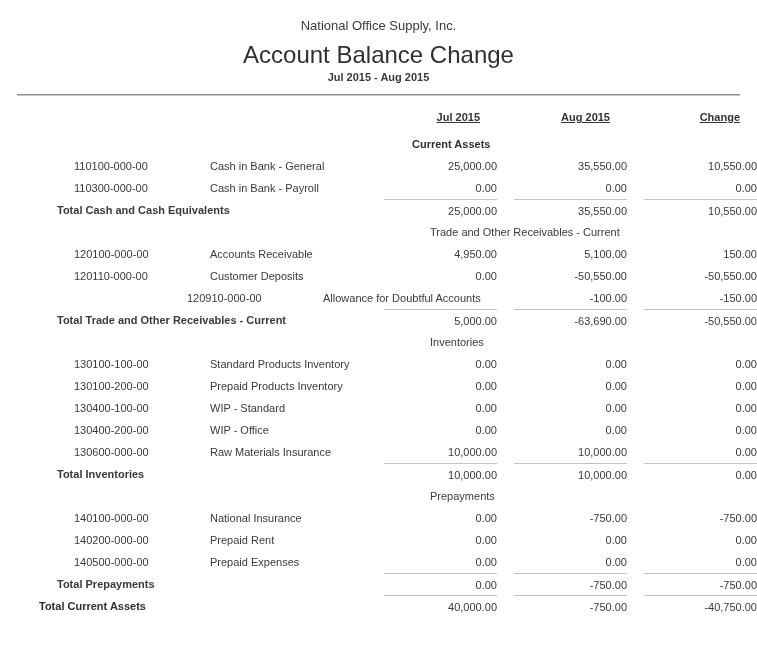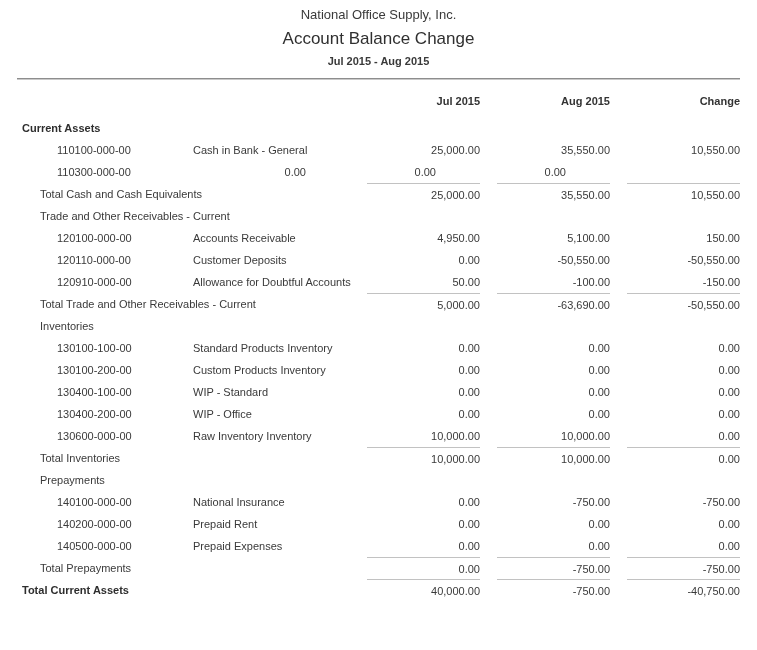--- a/index.html
+++ b/index.html
@@ -6,62 +6,63 @@
   html, body {
     width: 757px; height: 650px;
     background: #ffffff;
     overflow: hidden;
     font-family: "Liberation Sans", sans-serif;
     color: #3a3a3a;
   }
   .page { width: 757px; height: 650px; background: #ffffff; }
 
   
-  .report-header { text-align: center; padding-top: 6px; }
+  .report-header { text-align: center; padding-top: 17px; }
   .company { font-size: 13px; line-height: 18px; color: #3a3a3a; }
-  .title   { font-size: 17px; line-height: 30px; color: #303030; font-weight: 400; }
+  .title   { font-size: 24px; line-height: 30px; margin-top: 5px; color: #303030; font-weight: 400; }
   .period  { font-size: 11px; line-height: 15px; margin-top: 0; font-weight: 700; color: #3a3a3a; }
 
   .double-rule {
     margin: 9px 17px 0 17px;
     height: 1px;
     border-top: 1px solid #8d8d8d;
     border-bottom: 1px solid #c9c9c9;
   }
 
   
   .table { font-size: 11px; }
 
   .hdr-row { display: flex; padding: 14px 0 0 22px; }
   .hdr-spacer { width: 345px; }
   .hdr-cell {
     width: 113px; text-align: right;
-    font-weight: 700; 
+    font-weight: 700; text-decoration: underline;
     line-height: 14px; color: #333333;
   }
   .hdr-cell + .hdr-cell { margin-left: 17px; }
 
   .rows { margin-top: 8px; }
   .row {
     display: flex;
     align-items: flex-start;
     min-height: 22px;
     padding-left: 22px;
+    justify-content: flex-end;
   }
   .cell { line-height: 14px; padding-top: 5px; }
 
   .acct-code { width: 171px; padding-left: 35px; }
   .acct-name { width: 174px; }
   .label-wide { width: 345px; }
 
   .num { width: 113px; text-align: right; }
   .num.gap { margin-left: 17px; }
 
   .row.section_header .label-wide { padding-left: 18px; }
-  .row.total .label-wide { padding-left: 18px; }
+  .row.total .label-wide { padding-left: 18px; font-weight: bold; }
 
   .row.group_header { font-weight: 700; color: #2e2e2e; }
   .row.grand_total .label-wide { font-weight: 700; color: #2e2e2e; }
 
   .row.total .num, .row.grand_total .num {
     border-top: 1px solid #c2c2c2;
     padding-top: 4px;
     margin-top: 1px;
   }
 </style>
@@ -91,20 +92,21 @@
         </div>
         <div class="row account">
           <span class="cell acct-code">110100-000-00</span>
           <span class="cell acct-name">Cash in Bank - General</span>
           <span class="cell num">25,000.00</span>
           <span class="cell num gap">35,550.00</span>
           <span class="cell num gap">10,550.00</span>
         </div>
         <div class="row account">
           <span class="cell acct-code">110300-000-00</span>
+          <span class="cell acct-name">Cash in Bank - Payroll</span>
           <span class="cell num">0.00</span>
           <span class="cell num gap">0.00</span>
           <span class="cell num gap">0.00</span>
         </div>
         <div class="row total">
           <span class="cell label-wide">Total Cash and Cash Equivalents</span>
           <span class="cell num">25,000.00</span>
           <span class="cell num gap">35,550.00</span>
           <span class="cell num gap">10,550.00</span>
         </div>
@@ -121,21 +123,20 @@
         <div class="row account">
           <span class="cell acct-code">120110-000-00</span>
           <span class="cell acct-name">Customer Deposits</span>
           <span class="cell num">0.00</span>
           <span class="cell num gap">-50,550.00</span>
           <span class="cell num gap">-50,550.00</span>
         </div>
         <div class="row account">
           <span class="cell acct-code">120910-000-00</span>
           <span class="cell acct-name">Allowance for Doubtful Accounts</span>
-          <span class="cell num">50.00</span>
           <span class="cell num gap">-100.00</span>
           <span class="cell num gap">-150.00</span>
         </div>
         <div class="row total">
           <span class="cell label-wide">Total Trade and Other Receivables - Current</span>
           <span class="cell num">5,000.00</span>
           <span class="cell num gap">-63,690.00</span>
           <span class="cell num gap">-50,550.00</span>
         </div>
         <div class="row section_header">
@@ -143,42 +144,42 @@
         </div>
         <div class="row account">
           <span class="cell acct-code">130100-100-00</span>
           <span class="cell acct-name">Standard Products Inventory</span>
           <span class="cell num">0.00</span>
           <span class="cell num gap">0.00</span>
           <span class="cell num gap">0.00</span>
         </div>
         <div class="row account">
           <span class="cell acct-code">130100-200-00</span>
-          <span class="cell acct-name">Custom Products Inventory</span>
+          <span class="cell acct-name">Prepaid Products Inventory</span>
           <span class="cell num">0.00</span>
           <span class="cell num gap">0.00</span>
           <span class="cell num gap">0.00</span>
         </div>
         <div class="row account">
           <span class="cell acct-code">130400-100-00</span>
           <span class="cell acct-name">WIP - Standard</span>
           <span class="cell num">0.00</span>
           <span class="cell num gap">0.00</span>
           <span class="cell num gap">0.00</span>
         </div>
         <div class="row account">
           <span class="cell acct-code">130400-200-00</span>
           <span class="cell acct-name">WIP - Office</span>
           <span class="cell num">0.00</span>
           <span class="cell num gap">0.00</span>
           <span class="cell num gap">0.00</span>
         </div>
         <div class="row account">
           <span class="cell acct-code">130600-000-00</span>
-          <span class="cell acct-name">Raw Inventory Inventory</span>
+          <span class="cell acct-name">Raw Materials Insurance</span>
           <span class="cell num">10,000.00</span>
           <span class="cell num gap">10,000.00</span>
           <span class="cell num gap">0.00</span>
         </div>
         <div class="row total">
           <span class="cell label-wide">Total Inventories</span>
           <span class="cell num">10,000.00</span>
           <span class="cell num gap">10,000.00</span>
           <span class="cell num gap">0.00</span>
         </div>

